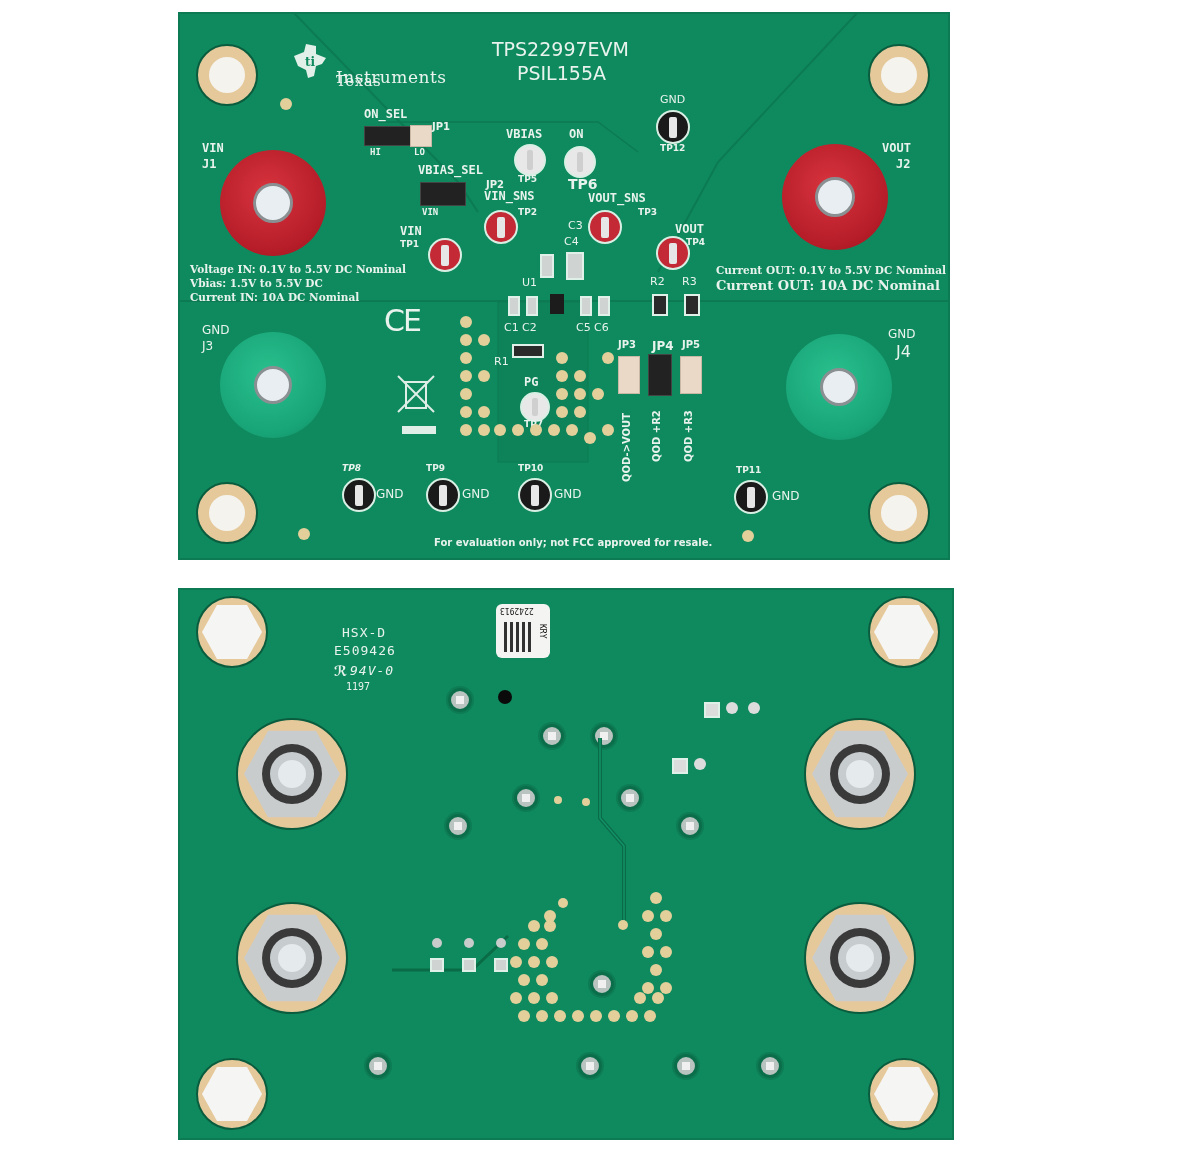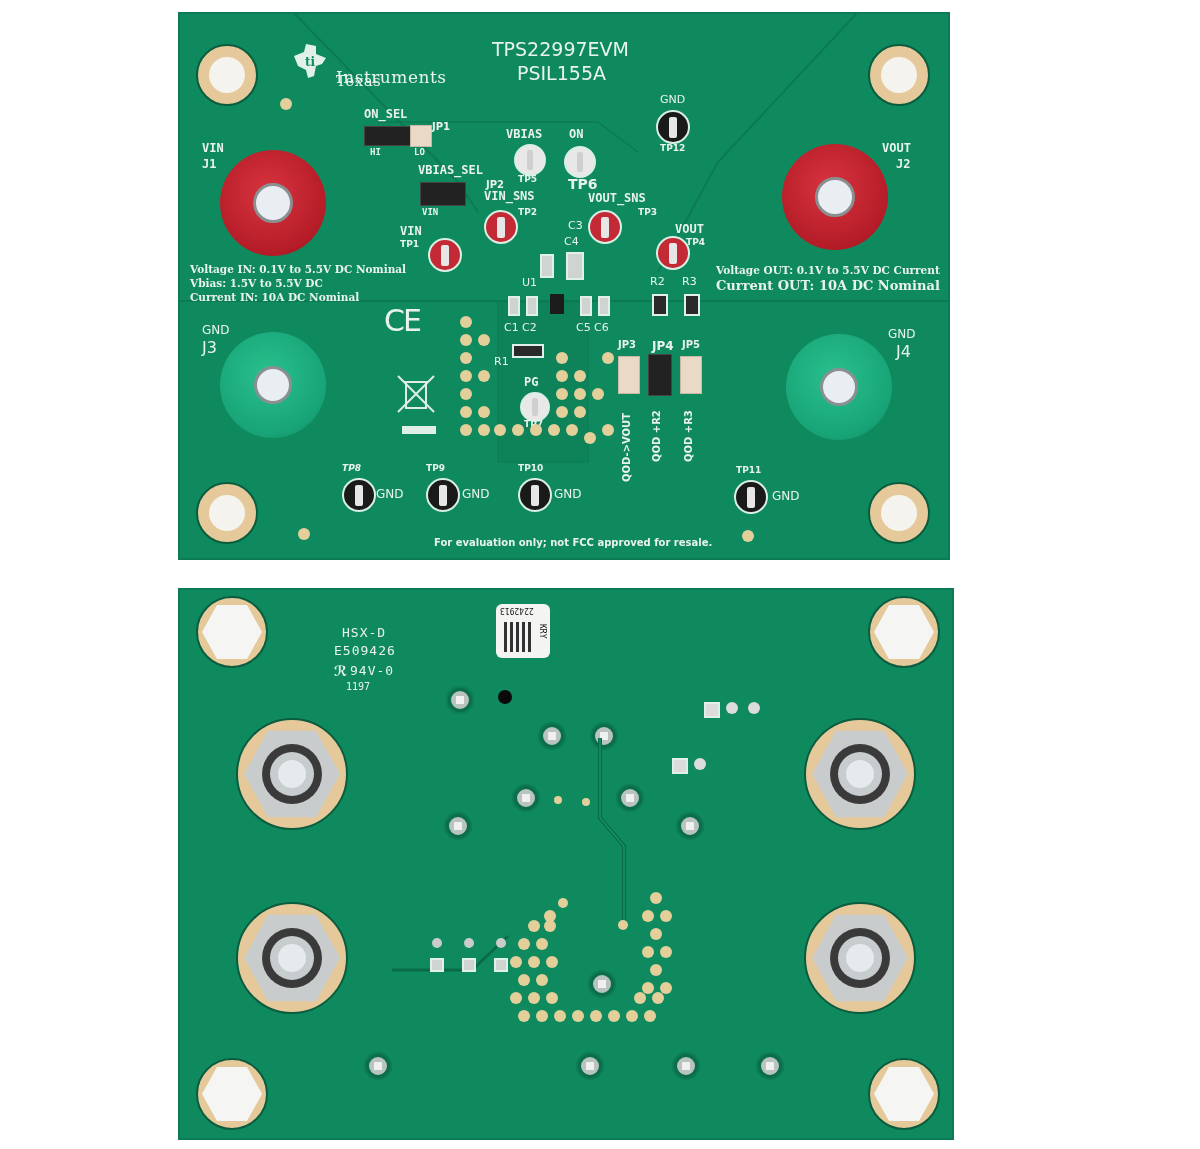--- a/index.html
+++ b/index.html
@@ -124,34 +124,34 @@
 
   <div class="silk mono" style="left:704px;top:130px;font-size:12px;">VOUT</div>
   <div class="silk mono" style="left:718px;top:146px;font-size:12px;">J2</div>
   <div class="jack" style="left:604px;top:132px;width:106px;height:106px;background:radial-gradient(circle at 45% 40%,#d8343f,#b41c27 70%,#8e1520);">
     <div class="hole" style="left:33px;top:33px;width:34px;height:34px;"></div>
   </div>
 
   <div class="silk serif" style="left:12px;top:252px;font-size:10.5px;">Voltage IN: 0.1V to 5.5V DC Nominal</div>
   <div class="silk serif" style="left:12px;top:266px;font-size:10.5px;">Vbias: 1.5V to 5.5V DC</div>
   <div class="silk serif" style="left:12px;top:280px;font-size:10.5px;">Current IN: 10A DC Nominal</div>
-  <div class="silk serif" style="left:538px;top:253px;font-size:10.5px;">Voltage OUT: 0.1V to 5.5V DC Current</div>
+  <div class="silk serif" style="left:538px;top:253px;font-size:10.5px;">Current OUT: 0.1V to 5.5V DC Nominal</div>
   <div class="silk serif" style="left:538px;top:267px;font-size:13px;">Current OUT: 10A DC Nominal</div>
 
   <div class="silk" style="left:206px;top:294px;font-size:30px;font-weight:normal;letter-spacing:-2px;">CE</div>
   <svg class="abs" style="left:218px;top:362px" width="40" height="44">
     <rect x="10" y="8" width="20" height="26" fill="none" stroke="#dfeee6" stroke-width="2"></rect>
     <line x1="8" y1="8" x2="32" y2="8" stroke="#dfeee6" stroke-width="2"></line>
     <line x1="2" y1="2" x2="38" y2="38" stroke="#dfeee6" stroke-width="2"></line>
     <line x1="38" y1="2" x2="2" y2="38" stroke="#dfeee6" stroke-width="2"></line>
   </svg>
   <div class="abs" style="left:224px;top:414px;width:34px;height:8px;background:#dfeee6;"></div>
 
   <div class="silk" style="left:24px;top:312px;font-size:12px;font-weight:normal;">GND</div>
-  <div class="silk" style="left:24px;top:328px;font-size:16px;font-weight:normal;">J3</div>
+  <div class="silk" style="left:24px;top:328px;font-size:12px;font-weight:normal;">J3</div>
   <div class="jack" style="left:42px;top:320px;width:106px;height:106px;background:radial-gradient(circle at 45% 40%,#2ac08e,#17a376 70%,#0f7e5a);">
     <div class="hole" style="left:34px;top:34px;width:32px;height:32px;"></div>
   </div>
 
   <div class="silk" style="left:710px;top:316px;font-size:12px;font-weight:normal;">GND</div>
   <div class="silk" style="left:718px;top:332px;font-size:16px;font-weight:normal;">J4</div>
   <div class="jack" style="left:608px;top:322px;width:106px;height:106px;background:radial-gradient(circle at 45% 40%,#2ac08e,#17a376 70%,#0f7e5a);">
     <div class="hole" style="left:34px;top:34px;width:32px;height:32px;"></div>
   </div>
 
@@ -287,21 +287,21 @@
   <div class="mount" style="left:626px;top:314px;width:108px;height:108px;">
     <div class="hex" style="left:6px;top:6px;width:96px;height:96px;background:#c9cccd;"></div>
     <div class="cap" style="left:24px;top:24px;width:60px;height:60px;background:#3a3a3a;"></div>
     <div class="cap" style="left:32px;top:32px;width:44px;height:44px;background:#c7ccce;"></div>
     <div class="cap" style="left:40px;top:40px;width:28px;height:28px;background:#e5eaed;"></div>
   </div>
 
   <div class="silk mono" style="left:164px;top:38px;font-size:13px;font-weight:normal;letter-spacing:1px;">HSX-D</div>
   <div class="silk mono" style="left:156px;top:56px;font-size:13px;font-weight:normal;letter-spacing:1px;">E509426</div>
   <div class="silk" style="left:156px;top:76px;font-size:14px;">ℛ</div>
-  <div class="silk mono" style="left:172px;top:76px;font-size:13px;font-weight:normal;letter-spacing:1px;">94V-0</div>
+  <div class="silk mono" style="left:172px;top:76px;font-size:13px;font-weight:normal;letter-spacing:1px;font-style:italic;">94V-0</div>
   <div class="silk mono" style="left:168px;top:94px;font-size:10px;font-weight:normal;">1197</div>
 
   <div class="abs" style="left:318px;top:16px;width:54px;height:54px;background:#f4f4f2;border-radius:6px;">
     <div class="abs" style="left:8px;top:18px;width:30px;height:30px;background:repeating-linear-gradient(90deg,#111 0 3px,#f4f4f2 3px 6px),#111;opacity:.85;"></div>
     <div class="abs mono" style="left:4px;top:2px;font-size:8px;color:#111;transform:rotate(180deg);">2242913</div>
     <div class="abs mono" style="left:42px;top:20px;font-size:8px;color:#111;writing-mode:vertical-rl;">KRY</div>
   </div>
 
   <div class="abs" style="left:320px;top:102px;width:14px;height:14px;border-radius:50%;background:#0a0a0a;"></div>
 

